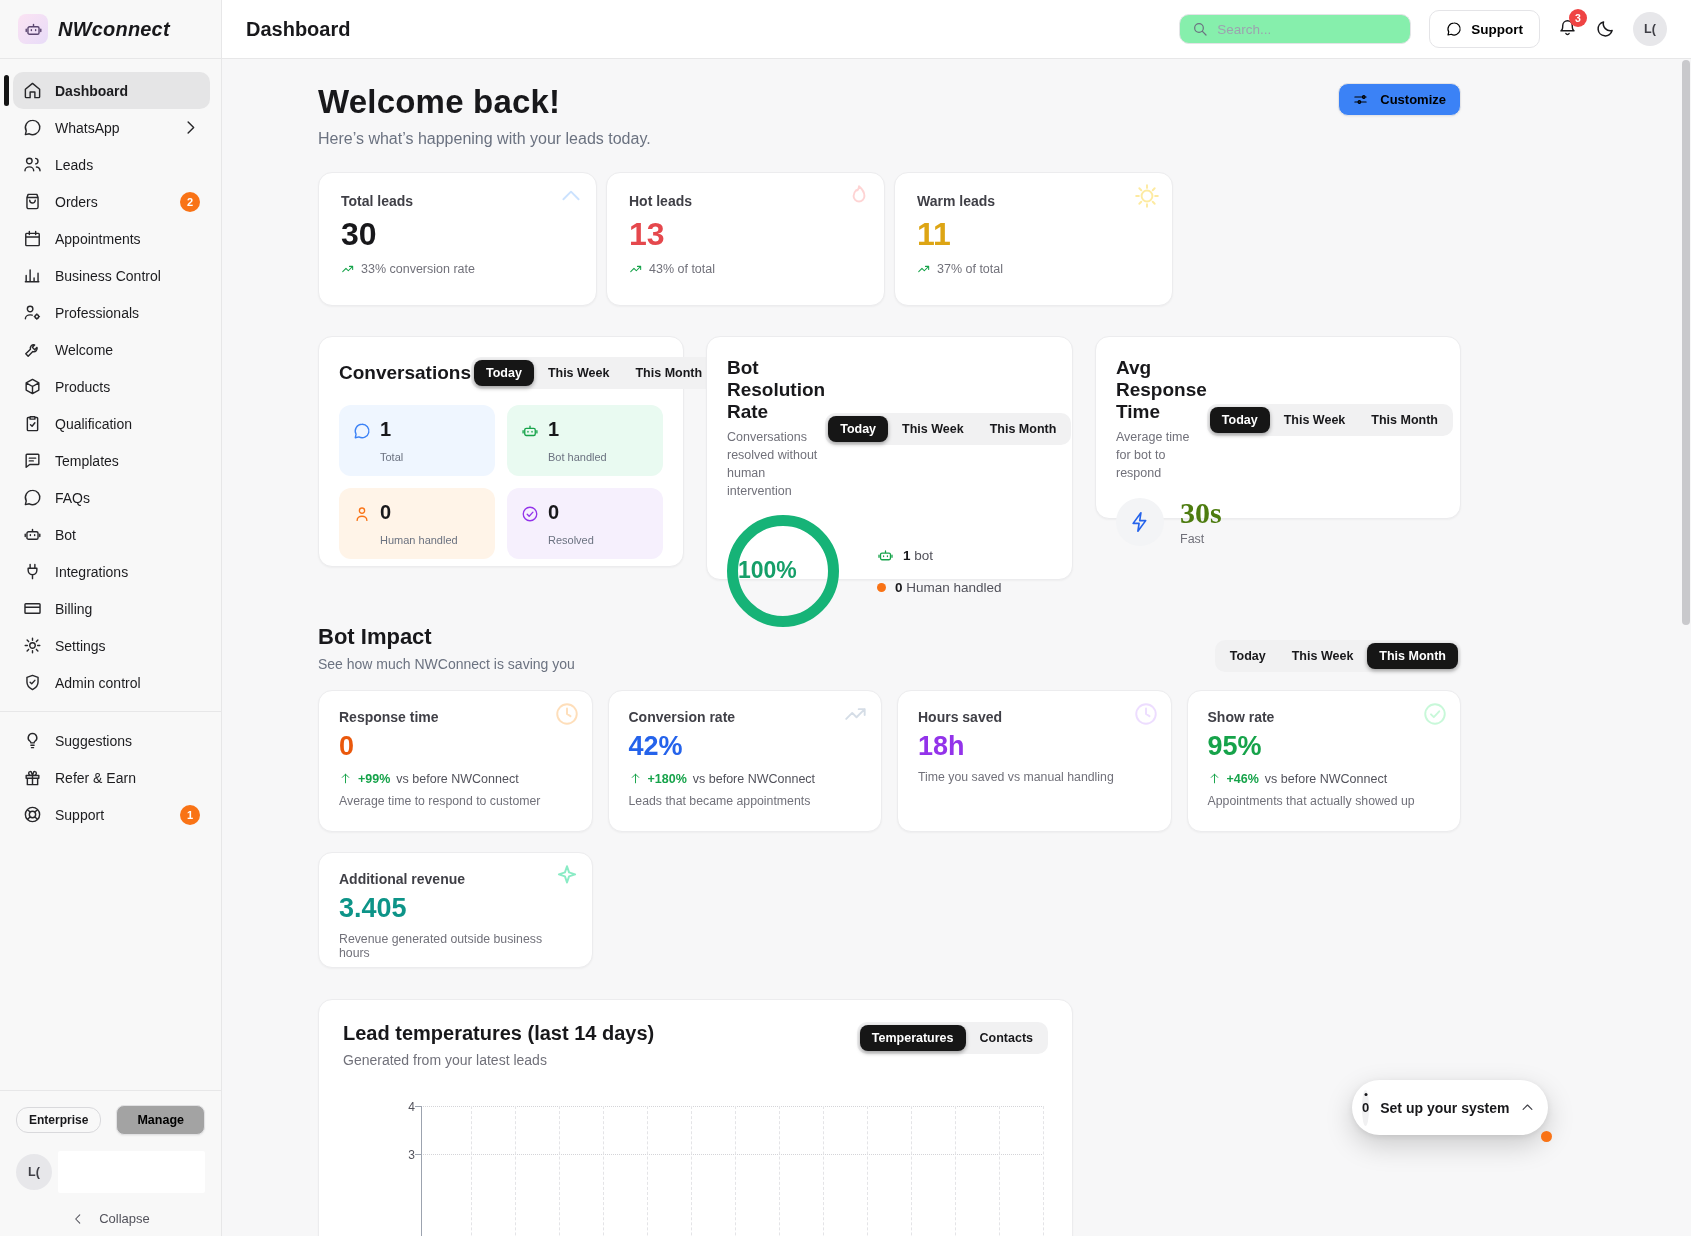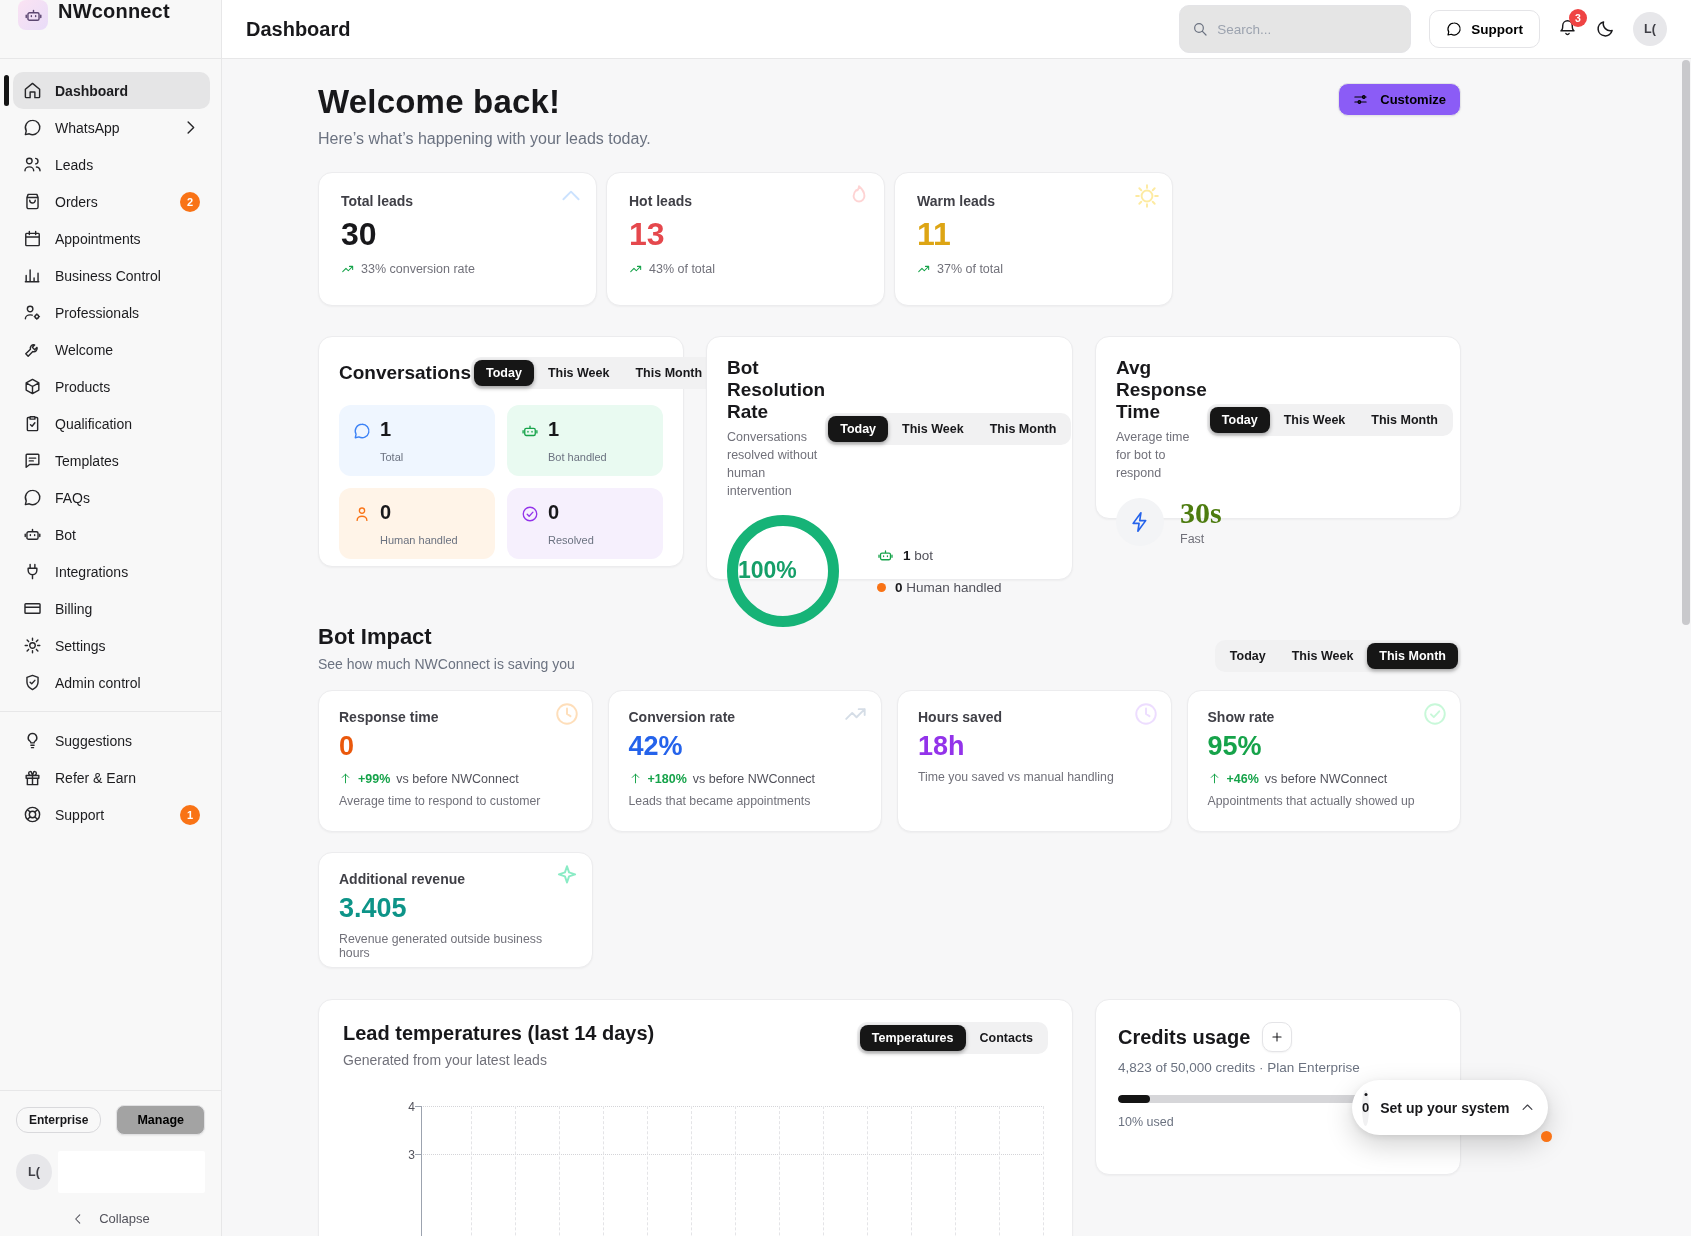--- a/index.html
+++ b/index.html
@@ -4,21 +4,21 @@
 <style>
   * { margin:0; padding:0; box-sizing:border-box; }
   html,body { width:1691px; height:1236px; }
   body { font-family:"Liberation Sans", sans-serif; background:#f7f7f8; position:relative; overflow:hidden; color:#18181b; }
   svg { display:block; }
   .ic { display:inline-flex; align-items:center; justify-content:center; flex:0 0 auto; }
   .ic svg { width:100%; height:100%; }
 
   
   .sidebar { position:absolute; left:0; top:0; bottom:0; width:222px; background:#f8f8f8; border-right:1px solid #e7e7e8; display:flex; flex-direction:column; z-index:5; }
-  .side-head { height:59px; border-bottom:1px solid #e7e7e8; display:flex; align-items:flex-start; gap:10px; padding:0 18px; }
+  .side-head { height:59px; border-bottom:1px solid #e7e7e8; display:flex; align-items:center; gap:10px; padding:0 18px;font-style:italic; }
   .logo-box { width:30px; height:30px; border-radius:8px; background:linear-gradient(135deg,#fbe3f3,#e8dcf8); display:flex; align-items:center; justify-content:center; color:#5b4670; }
   .logo-box svg { width:19px; height:19px; }
   .brand { font-size:20px; font-weight:800; letter-spacing:.2px; }
   .side-scroll { flex:1; padding-top:13px; overflow:hidden; }
   .side-item { position:relative; display:flex; align-items:center; gap:13px; height:37px; margin:0 11px 0 13px; padding:0 10px; border-radius:10px; font-size:14px; font-weight:500; color:#1c1c1f; cursor:pointer; }
   .side-item .ic { width:19px; height:19px; color:#27272a; }
   .side-item.active { background:#e5e5e6; font-weight:700; }
   .side-item.active::before { content:""; position:absolute; left:-9px; top:3px; bottom:3px; width:5px; border-radius:6px; background:#141414; }
   .side-badge { margin-left:auto; min-width:20px; height:20px; padding:0 6px; border-radius:999px; background:#f97316; color:#fff; font-size:11px; font-weight:700; display:flex; align-items:center; justify-content:center; }
   .side-chevron { margin-left:auto; width:15px; height:15px; color:#3f3f46; }
@@ -30,39 +30,39 @@
   .user-row { display:flex; align-items:center; gap:6px; margin-top:16px; }
   .avatar-sm { width:36px; height:36px; border-radius:999px; background:#e7e7ea; display:flex; align-items:center; justify-content:center; font-size:12.5px; font-weight:600; color:#3f3f46; }
   .user-blank { flex:1; height:42px; background:#fff; border-radius:2px; }
   .collapse-row { display:flex; align-items:center; justify-content:center; gap:14px; margin-top:18px; color:#52525b; font-size:13px; cursor:pointer; }
   .collapse-row .ic { width:14px; height:14px; }
 
   
   .topbar { position:absolute; left:222px; right:0; top:0; height:59px; background:#fff; border-bottom:1px solid #e7e7e8; display:flex; align-items:center; padding:0 24px; z-index:4; }
   .page-title { font-size:20px; font-weight:800; }
   .top-right { margin-left:auto; display:flex; align-items:center; gap:18px; }
-  .search-box { display:flex; align-items:center; gap:9px; width:232px; height:48px; border:1px solid #e4e4e7; border-radius:10px; background:#e5e5e5; padding:0 12px; color:#9ca3af; }
+  .search-box { display:flex; align-items:center; gap:9px; width:232px; height:30px; border:1px solid #e4e4e7; border-radius:10px; background:#86efac; padding:0 12px; color:#9ca3af; }
   .search-box .ic { width:16px; height:16px; color:#6b7280; }
   .search-box input { border:none; outline:none; width:100%; font-size:13.5px; font-family:inherit; color:#18181b; background:transparent; }
   .search-box input::placeholder { color:#9ca3af; }
   .support-btn { display:flex; align-items:center; gap:9px; height:38px; padding:0 16px; border:1px solid #e4e4e7; border-radius:10px; background:#fff; font-size:13.5px; font-weight:600; cursor:pointer; }
   .support-btn .ic { width:16px; height:16px; }
   .bell-wrap { position:relative; cursor:pointer; }
   .bell-wrap .ic { width:19px; height:19px; color:#18181b; }
   .notif-badge { position:absolute; top:-9px; right:-10px; min-width:18px; height:18px; border-radius:999px; background:#ef4444; color:#fff; font-size:10.5px; font-weight:700; display:flex; align-items:center; justify-content:center; padding:0 4px; }
   .moon-btn { width:20px; height:20px; color:#18181b; cursor:pointer; }
 
   
   .main { position:absolute; left:222px; top:59px; right:0; bottom:0; overflow:hidden; }
   .content { position:relative; width:1143px; margin:24px 0 0 96px; }
 
   .welcome-row { display:flex; align-items:flex-start; justify-content:space-between; margin-bottom:24px; }
   .welcome-title { font-size:33px; font-weight:800; letter-spacing:.2px; }
   .welcome-sub { margin-top:9px; font-size:16px; color:#6b7280; }
-  .customize-btn { display:flex; align-items:flex-start; gap:12px; border:1px solid #e4e4e7; background:#8b5cf6; border-radius:10px; padding:8px 14px; font-size:13px; font-weight:600; box-shadow:0 1px 2px rgba(0,0,0,.05); cursor:pointer; }
+  .customize-btn { display:flex; align-items:flex-start; gap:12px; border:1px solid #e4e4e7; background:#3b82f6; border-radius:10px; padding:8px 14px; font-size:13px; font-weight:600; box-shadow:0 1px 2px rgba(0,0,0,.05); cursor:pointer; }
   .customize-btn .ic { width:15px; height:15px; }
 
   .card { position:relative; background:#fff; border:1px solid #ececee; border-radius:14px; box-shadow:0 1px 2px rgba(0,0,0,.04); }
   .corner-deco { position:absolute; top:10px; right:12px; width:26px; height:26px; opacity:.55; }
 
   .stats-row { display:grid; grid-template-columns:repeat(4,1fr); gap:9px; margin-bottom:30px; }
   .stat-card { height:134px; padding:20px 22px; }
   .stat-label { font-size:14px; font-weight:600; color:#3f3f46; }
   .stat-value { margin-top:8px; font-size:32px; font-weight:800; line-height:1.1; }
   .stat-note { margin-top:10px; display:flex; align-items:center; gap:6px; font-size:12.5px; color:#71717a; }
@@ -747,37 +747,20 @@
             <span class="v-grid" style="left: 436px;"></span>
             <span class="v-grid" style="left: 480px;"></span>
             <span class="v-grid" style="left: 524px;"></span>
             <span class="v-grid" style="left: 568px;"></span>
             <span class="v-grid" style="left: 612px;"></span>
             <span class="v-grid" style="left: 656px;"></span>
             <span class="v-grid" style="left: 700px;"></span>
           </div>
     </div>
 
-    <div class="card credits-card">
-      <div class="credits-head">
-        <span class="credits-title">Credits usage</span>
-        <button class="plus-btn">
-              <span class="ic" style="width:14px;height:14px">
-                <svg viewBox="0 0 24 24" fill="none" stroke="currentColor" stroke-width="1.8" stroke-linecap="round" stroke-linejoin="round">
-                  <path d="M12 5v14 M5 12h14"></path>
-                </svg>
-              </span>
-            </button>
-      </div>
-      <div class="credits-sub">4,823 of 50,000 credits · Plan Enterprise</div>
-      <div class="progress-track">
-        <div class="progress-fill" id="credits-fill" style="width: 10%;"></div>
-      </div>
-      <div class="credits-used">10% used</div>
-    </div>
   </div>
 
 </div>
 </main>
 
 <div class="setup-widget">
   <span class="setup-avatar">0</span>
   <span class="setup-label">Set up your system</span>
   <span class="setup-chevron ic">
       <svg viewBox="0 0 24 24" fill="none" stroke="currentColor" stroke-width="1.8" stroke-linecap="round" stroke-linejoin="round">

